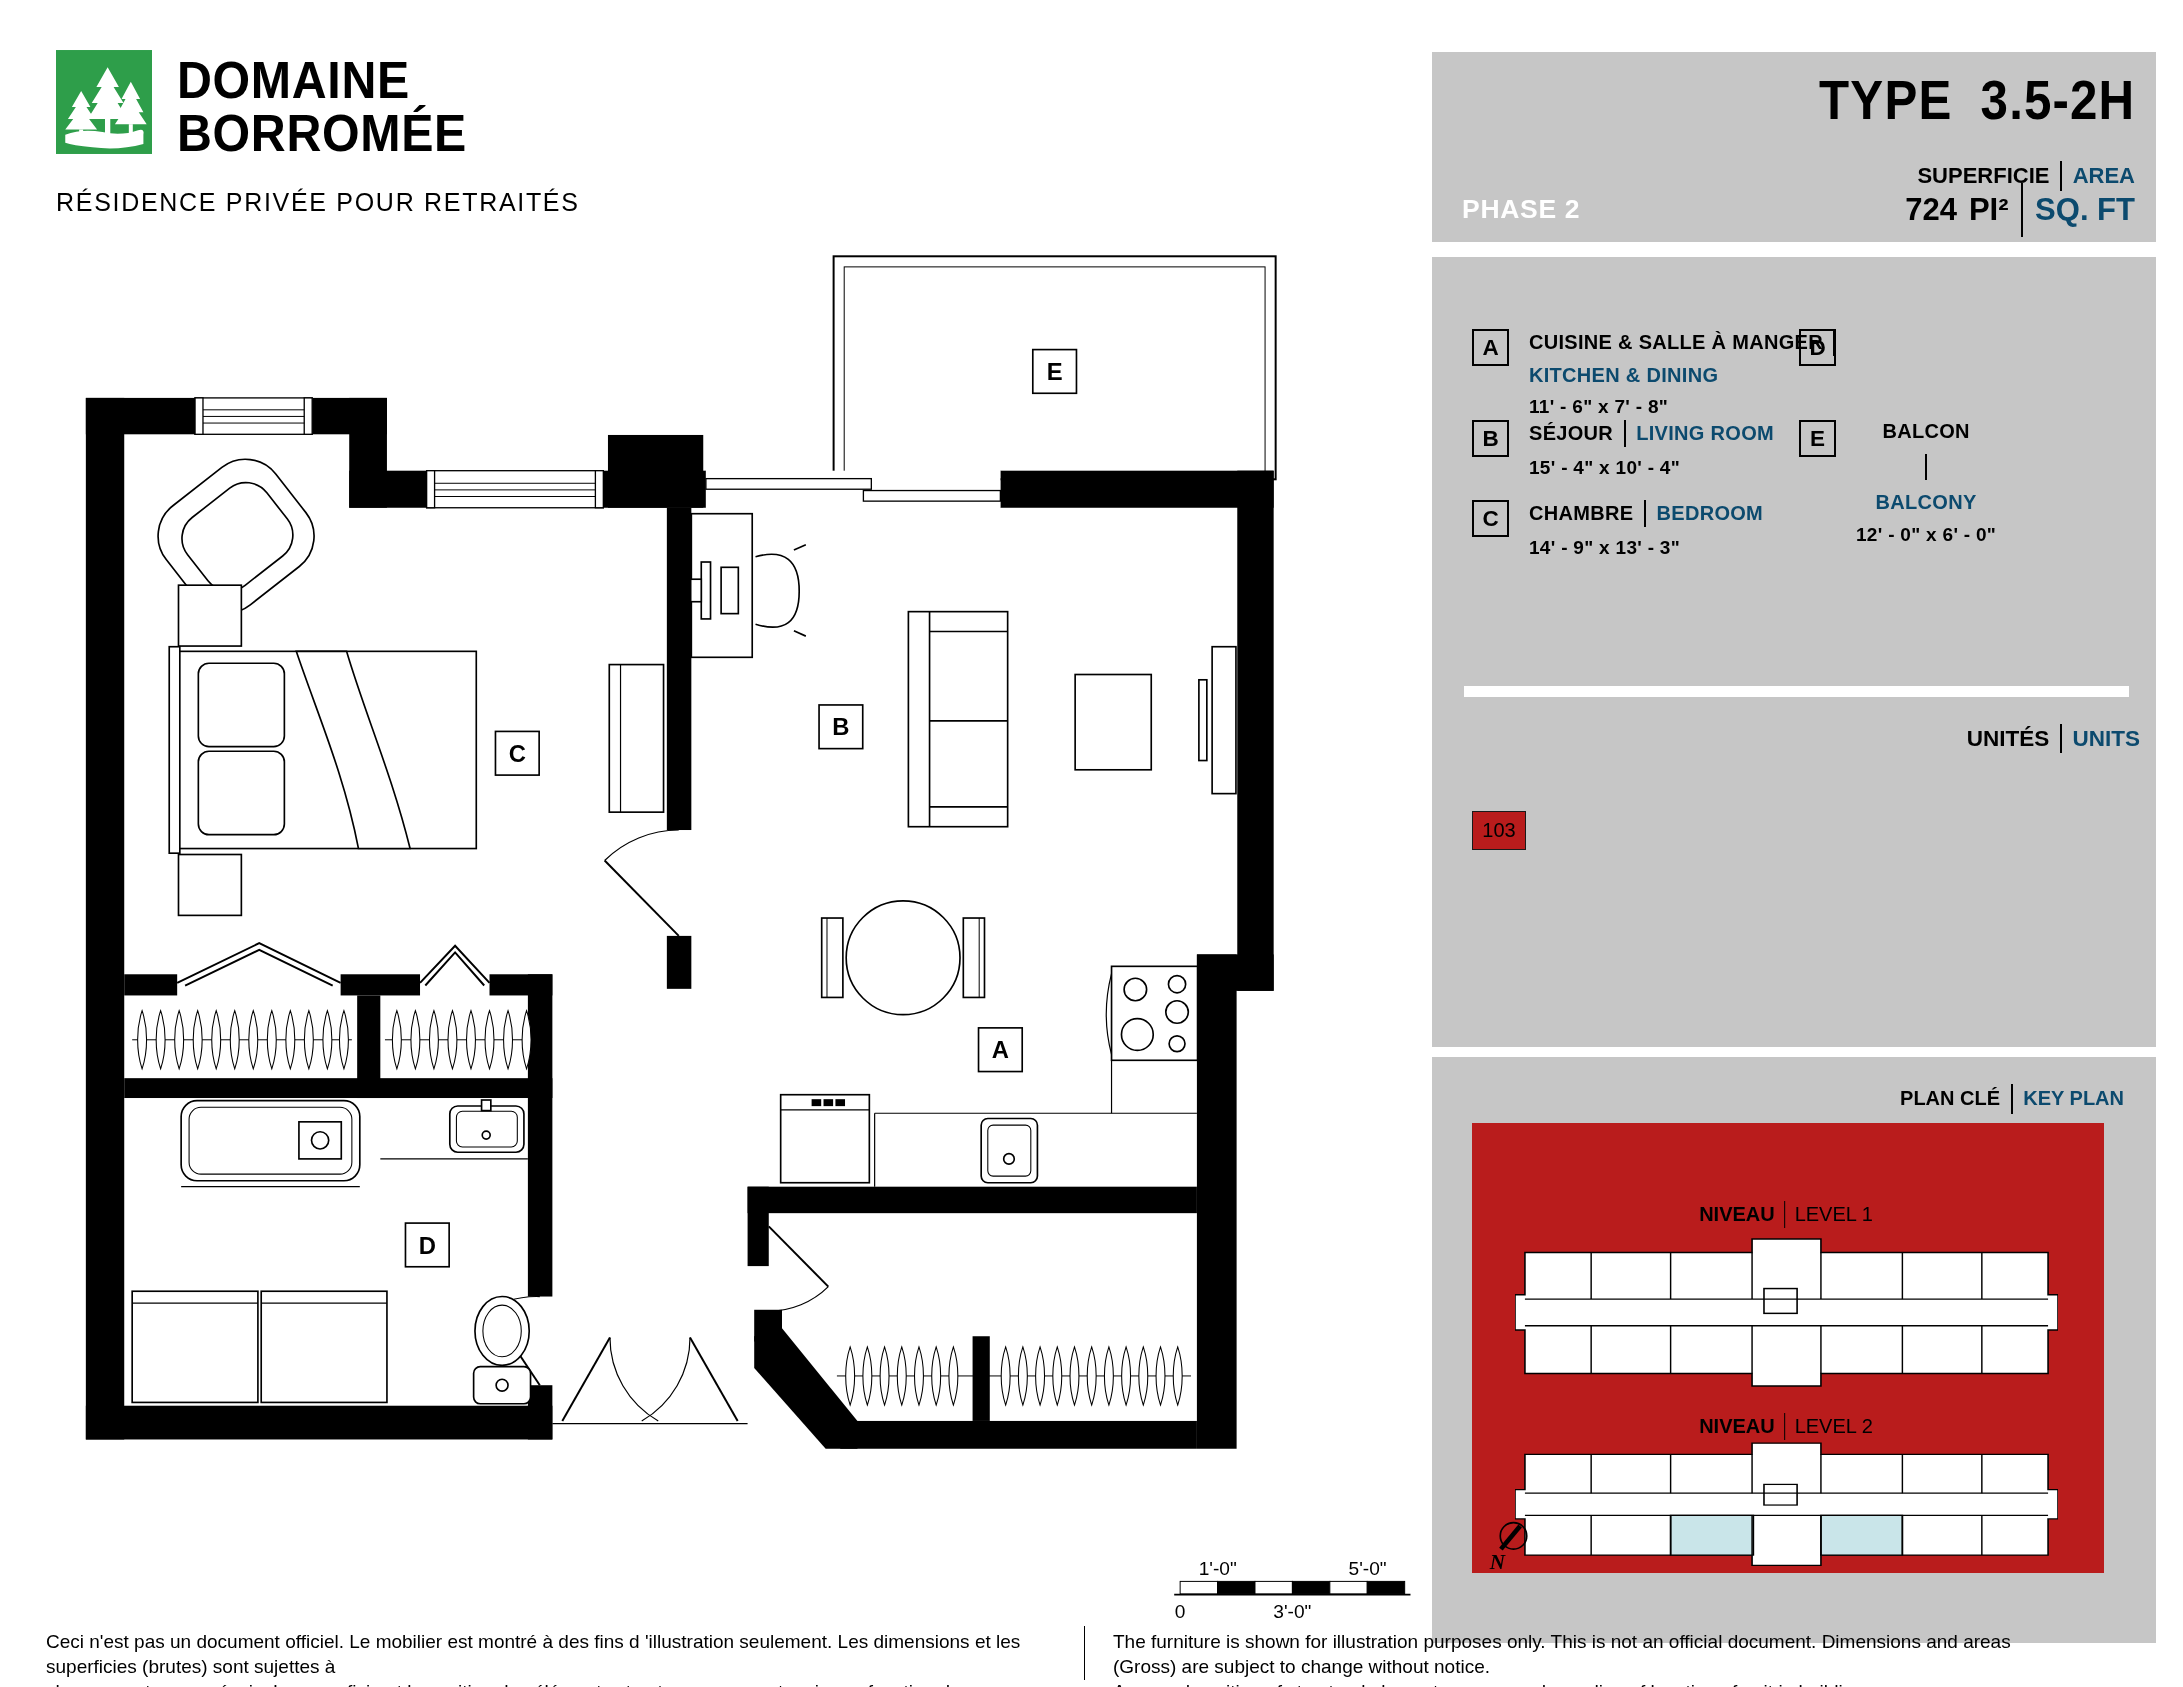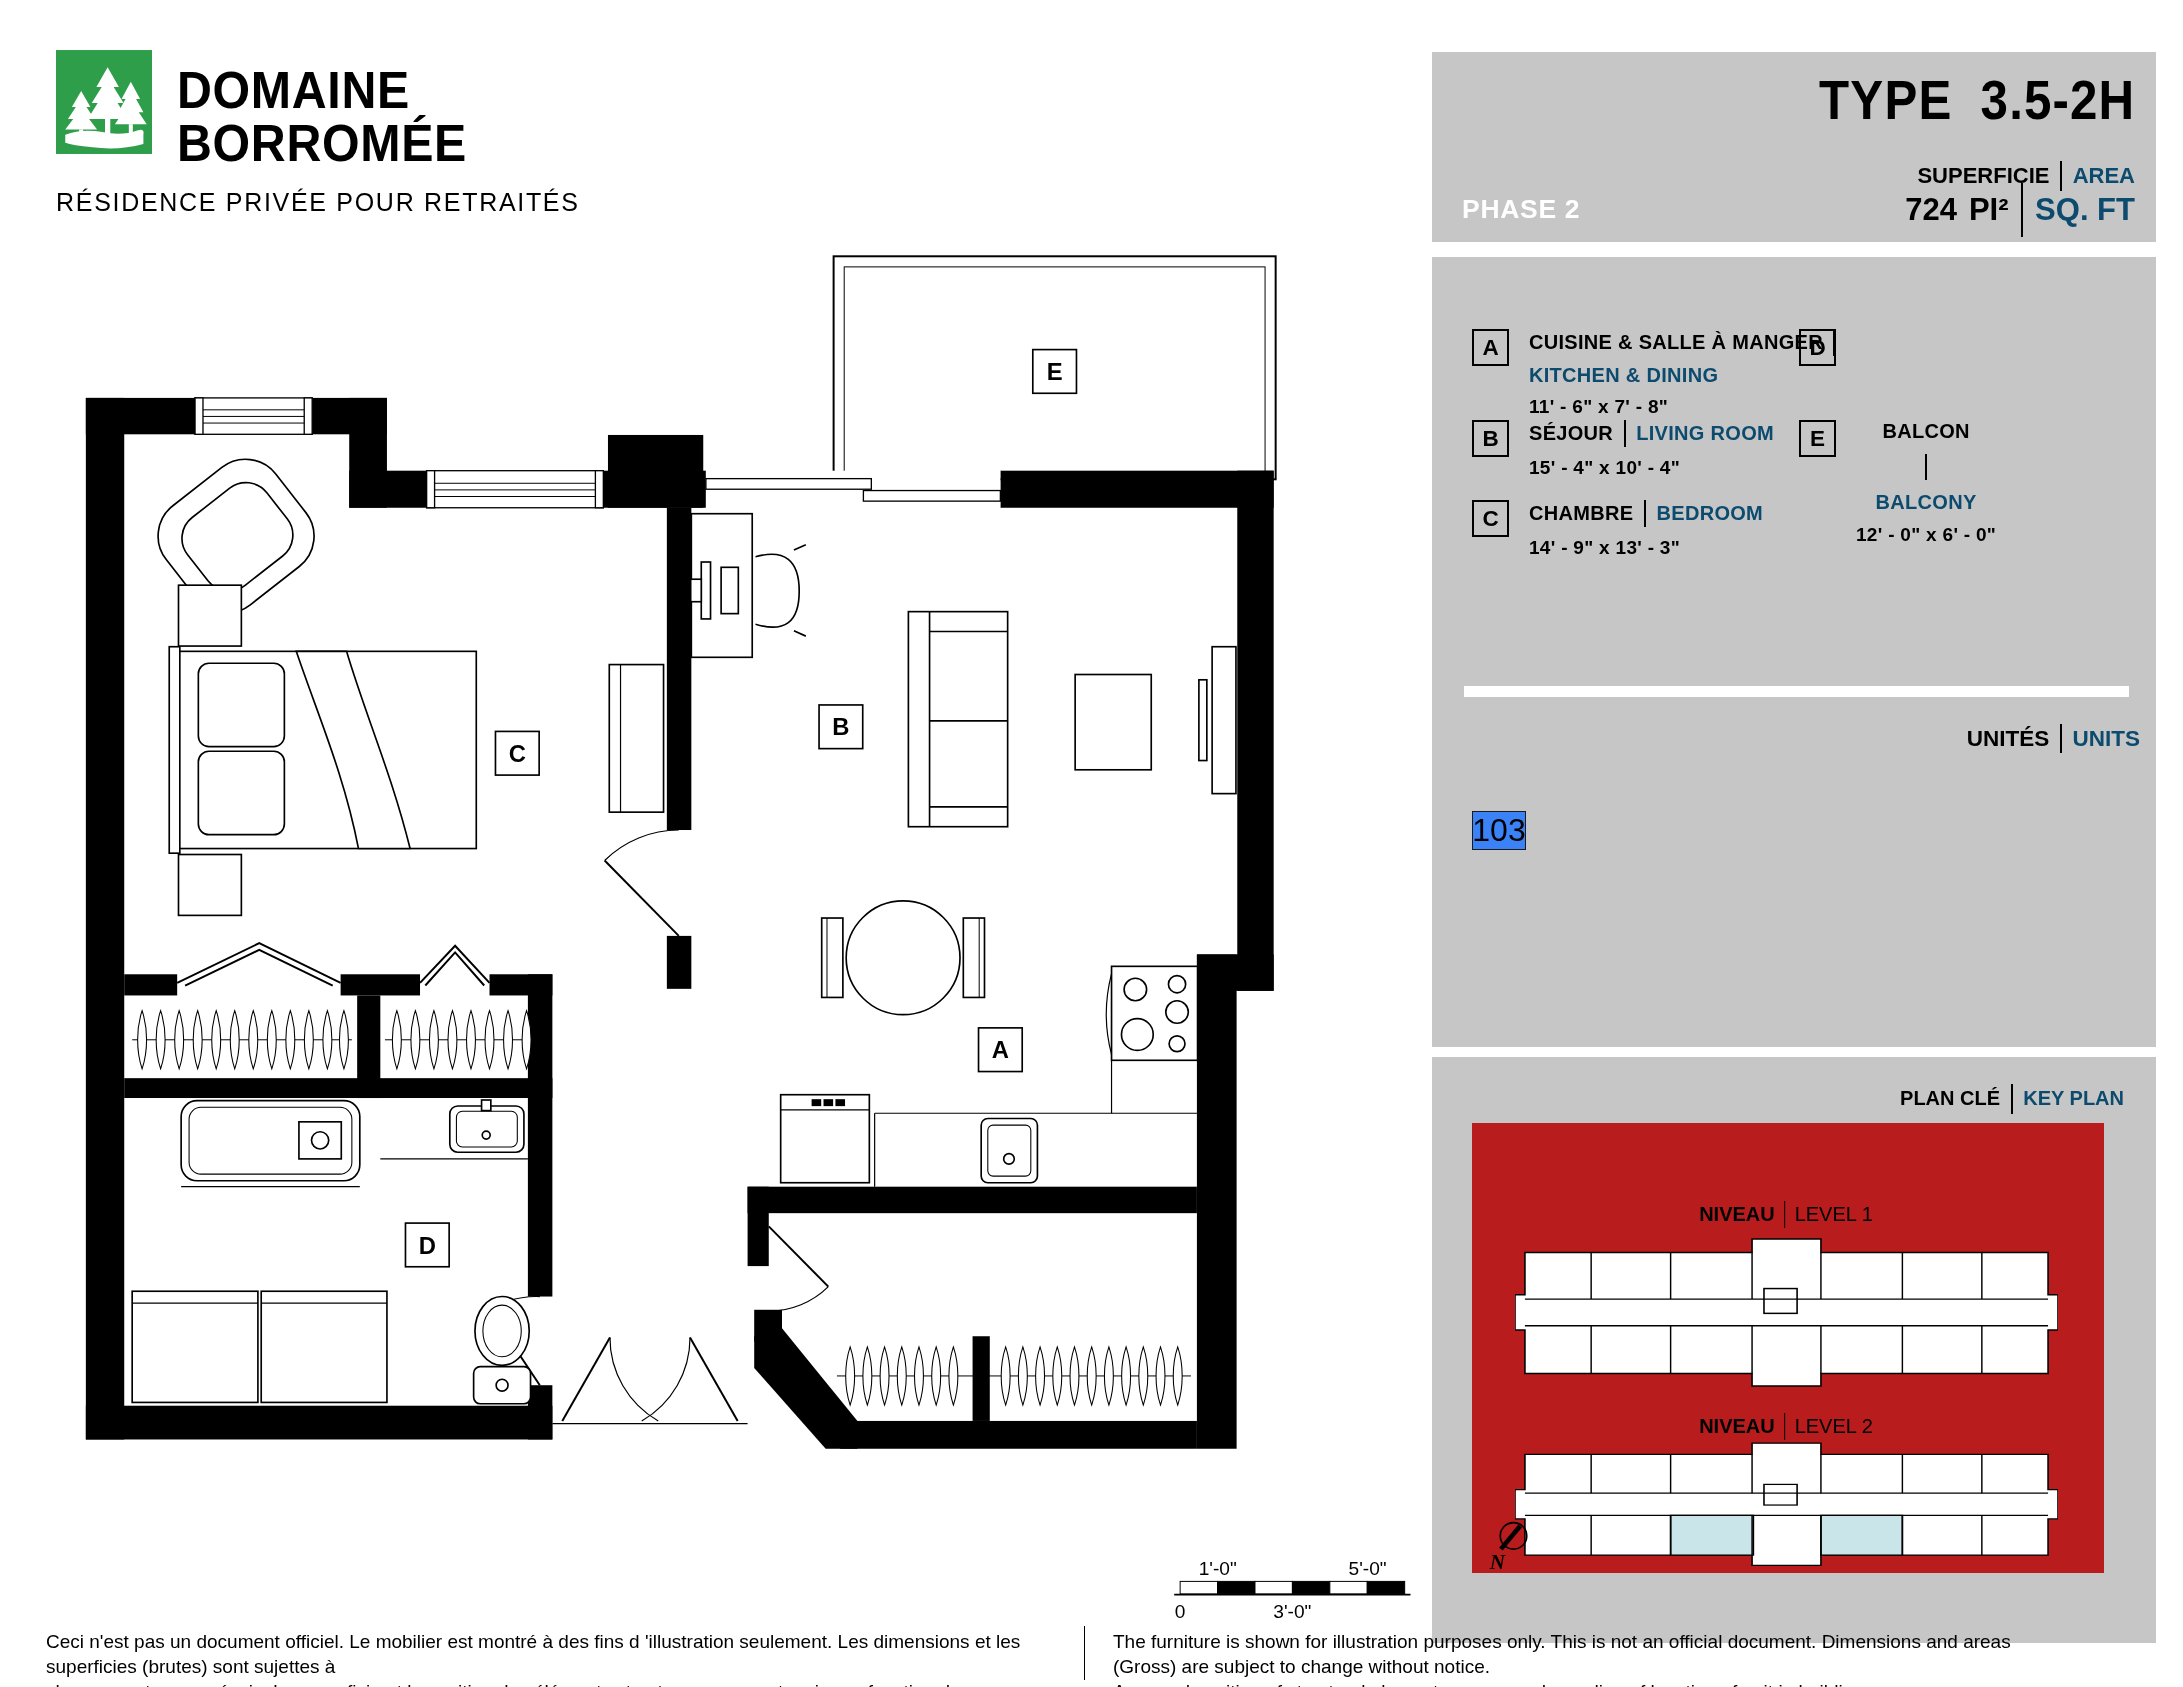--- a/index.html
+++ b/index.html
@@ -19,22 +19,22 @@
   .sup-row{font-size:22px;font-weight:bold;display:flex;align-items:center;gap:10.6px;justify-content:flex-end;margin-top:16px;}
   .val-row{font-size:31px;font-weight:bold;display:flex;align-items:center;gap:12px;justify-content:center;}
   .phase{font-size:26.5px;font-weight:bold;letter-spacing:0.7px;color:#fff;}
   
   .lb{width:37px;height:37px;border:2px solid #000;display:flex;align-items:center;
       justify-content:center;font-size:22.5px;font-weight:bold;box-sizing:border-box;}
   .lname{font-size:20px;font-weight:bold;letter-spacing:0.3px;}
   .ldims{font-size:19px;font-weight:600;letter-spacing:0.3px;}
   .legend-item{position:absolute;}
   .units-title{font-size:22.5px;font-weight:bold;display:flex;align-items:center;gap:10.6px;justify-content:flex-end;}
-  .unit-box{position:absolute;width:52px;height:37px;border:1.3px solid #1a1a1a;background:#3b82f6;
-            display:flex;align-items:center;justify-content:center;font-size:32px;}
+  .unit-box{position:absolute;width:52px;height:37px;border:1.3px solid #1a1a1a;background:#b91c1c;
+            display:flex;align-items:center;justify-content:center;font-size:20px;}
   
   .kp-title{font-size:20px;font-weight:bold;display:flex;align-items:center;gap:10.6px;justify-content:flex-end;}
   .kp-white{position:absolute;left:40px;top:66px;width:632px;height:450px;background:#b91c1c;}
   .niv-label{position:absolute;left:314px;transform:translateX(-50%);font-size:20px;display:flex;align-items:center;gap:9.3px;white-space:nowrap;}
   .niv-fr{font-weight:bold;}
   
   .foot{font-size:19px;line-height:25px;position:absolute;top:1629px;}
 </style>
 </head>
 <body>
@@ -49,21 +49,21 @@
       <path d="M38,62 L52,86 L46,86 L58,104 L50,104 L62,120 L14,120 L26,104 L18,104 L30,86 L24,86 Z"></path>
       <rect x="35" y="120" width="6" height="16"></rect>
 
       <path d="M78,26 L95,56 L87,56 L102,80 L93,80 L108,104 L48,104 L63,80 L54,80 L69,56 L61,56 Z"></path>
       <rect x="74" y="104" width="8" height="26"></rect>
 
       <path d="M113,48 L127,74 L121,74 L132,94 L125,94 L137,112 L89,112 L101,94 L94,94 L105,74 L99,74 Z"></path>
       <rect x="110" y="112" width="6" height="20"></rect>
     </g>
   </svg>
-  <div class="abs" style="left:121px;top:14px;">
+  <div class="abs" style="left:121px;top:4px;">
     <div class="logo-word">DOMAINE</div>
     <div class="logo-word">BORROMÉE</div>
   </div>
   <div class="abs tagline" style="left:0px;top:138px;white-space:nowrap;">RÉSIDENCE PRIVÉE POUR RETRAITÉS</div>
 </div>
 
 <div class="panel" style="top:52px;height:190px;">
   <div class="abs phase" style="left:30px;bottom:17px;">PHASE 2</div>
   <div class="abs type-title" style="right:21px;top:14.6px;">
     <span>TYPE</span>

